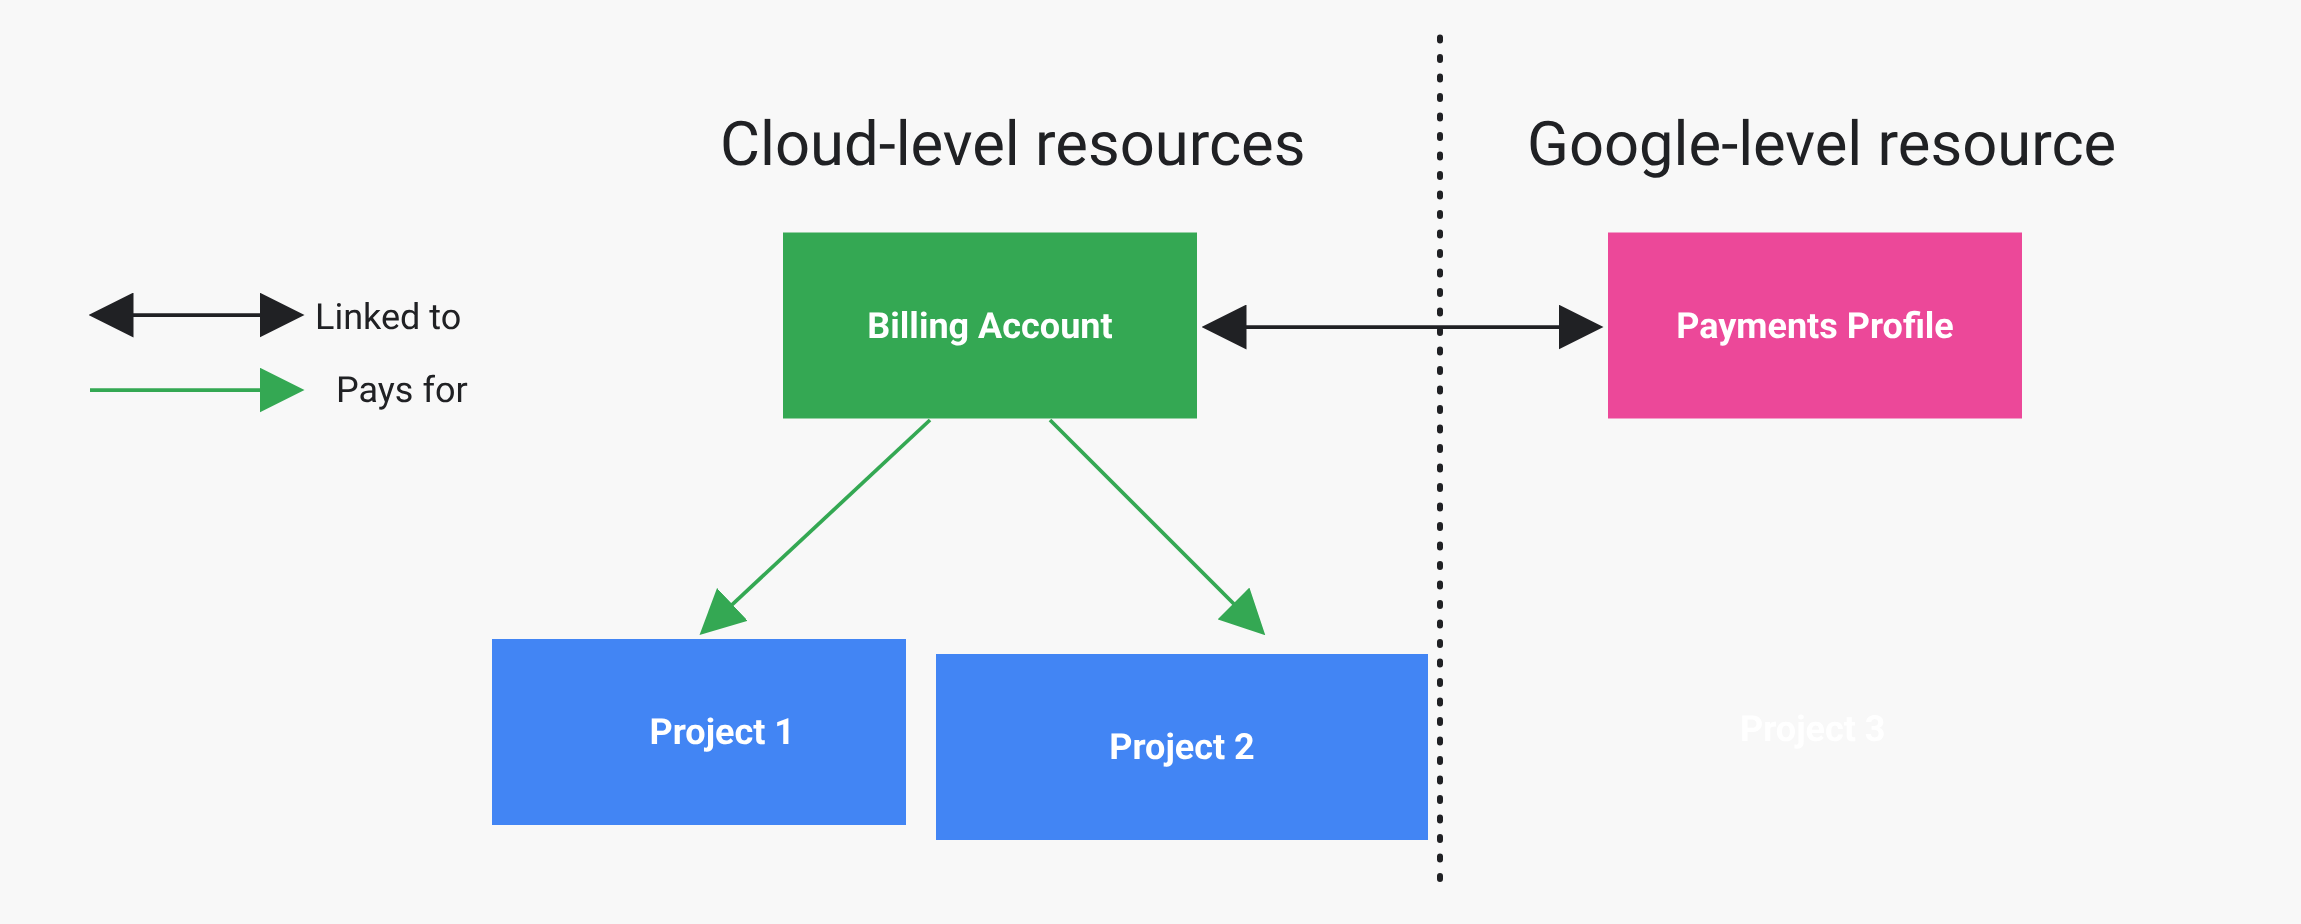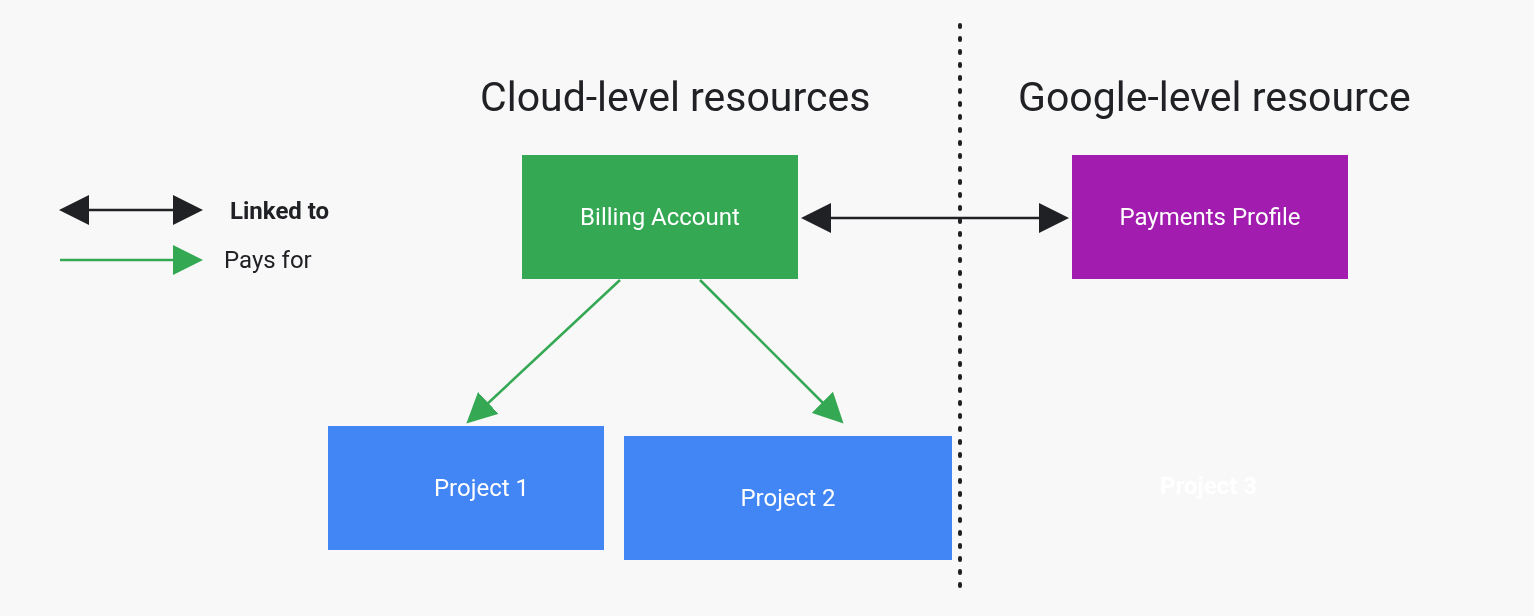--- a/index.html
+++ b/index.html
@@ -18,29 +18,29 @@
       position: absolute;
       font-size: 41px;
       color: #202124;
       font-weight: 400;
     }
     .box {
       position: absolute;
       display: flex;
       align-items: center;
       justify-content: center;
-      font-weight: 400;
+      font-weight: 700;
       color: #ffffff;
     }
     .billing {
       background: #34a853;
       font-size: 24px;
     }
     .payments {
-      background: #a21caf;
+      background: #ec4899;
       font-size: 24px;
     }
     .project {
       background: #4285f4;
       font-size: 24px;
     }
     .project3 {
       color: #ffffff;
       font-size: 24px;
       font-weight: 700;
@@ -76,21 +76,21 @@
 <div class="box project" style="left:328px; top:426px; width:276px; height:124px;padding-left:31px;">
   <span>Project 1</span>
 </div>
 
 <div class="box project" style="left:624px; top:436px; width:328px; height:124px;">
   <span>Project 2</span>
 </div>
 
 <div class="project3" style="left:1160px; top:472px;">Project 3</div>
 
-<div class="legend-text" style="left:230px; top:197px;font-weight:bold;">Linked to</div>
+<div class="legend-text" style="left:210px; top:197px;">Linked to</div>
 <div class="legend-text" style="left:224px; top:246px;">Pays for</div>
 
 <svg width="1534" height="616">
   <defs>
     <marker id="arrow-dark" markerWidth="12" markerHeight="12" refX="10" refY="6" orient="auto">
       <path d="M0,0 L12,6 L0,12 Z" fill="#202124"></path>
     </marker>
     <marker id="arrow-dark-start" markerWidth="12" markerHeight="12" refX="2" refY="6" orient="auto">
       <path d="M12,0 L0,6 L12,12 Z" fill="#202124"></path>
     </marker>

